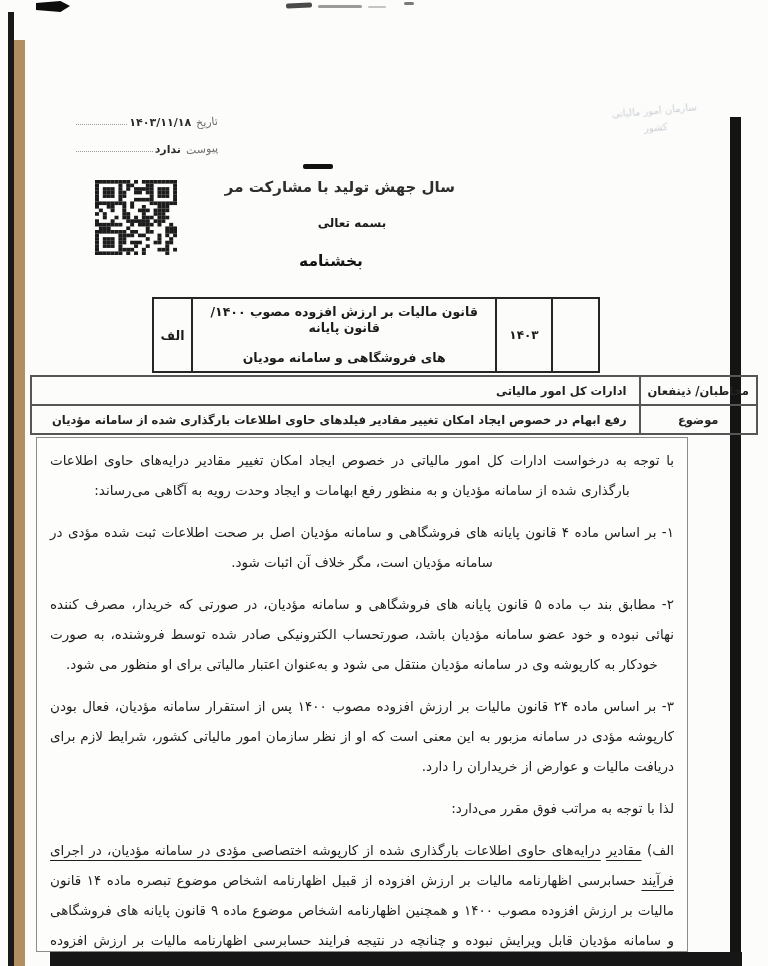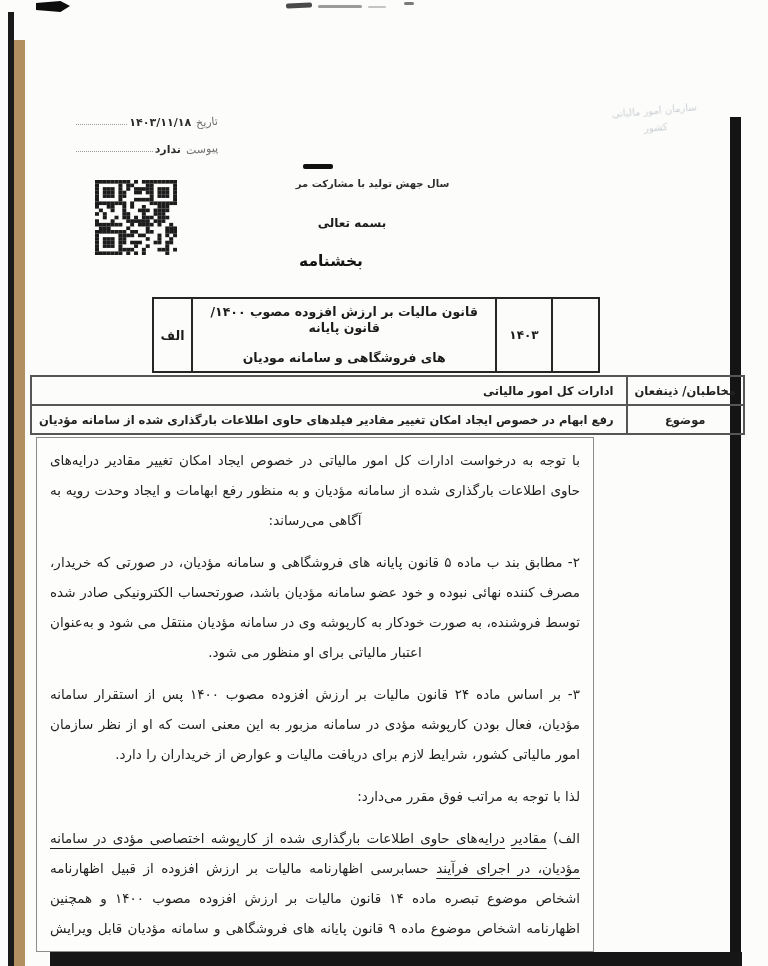--- a/index.html
+++ b/index.html
@@ -31,45 +31,45 @@
   .date-row .val{font-size:11px;font-weight:bold;color:#2b2b2b;white-space:nowrap;padding-left:2px;}
   .date-row .dots{flex:1;border-bottom:1px dotted #9a9a9a;margin-bottom:4px;min-width:8px;}
 
   
   .qr{position:absolute;left:95px;top:180px;width:82px;height:75px;}
   .qr svg{width:100%;height:100%;}
 
   
   .slogan-dash{position:absolute;left:303px;top:164px;width:30px;height:5px;background:#101010;border-radius:2px;}
   .slogan{position:absolute;left:290px;top:178px;width:165px;text-align:center;
-    font-size:10px;font-weight:bold;color:#2e2e2e;direction:rtl;white-space:nowrap;}
+    font-size:15px;font-weight:bold;color:#2e2e2e;direction:rtl;white-space:nowrap;}
   .besmele{position:absolute;left:297px;top:216px;width:110px;text-align:center;
     font-size:12px;font-weight:bold;color:#1c1c1c;direction:rtl;}
   .doctype{position:absolute;left:275px;top:252px;width:112px;text-align:center;
     font-size:15.5px;font-weight:bold;color:#141414;direction:rtl;}
 
   
   table{border-collapse:collapse;}
   .t1{position:absolute;left:152px;top:297px;width:448px;height:76px;direction:rtl;}
   .t1 td{border:2px solid #262626;font-weight:bold;color:#1b1b1b;text-align:center;vertical-align:middle;}
   .t1 .c-empty{width:46px;}
   .t1 .c-year{width:54px;font-size:12px;}
   .t1 .c-law{width:296px;font-size:12.5px;padding:4px 14px;}
   .t1 .c-law div{line-height:16px;}
   .t1 .c-law div:first-child{margin-bottom:14px;}
   .t1 .c-cat{width:38px;font-size:12.5px;}
 
   
   .t2{position:absolute;left:30px;top:375px;width:680px;direction:rtl;}
   .t2 td{border:2px solid #565656;font-weight:bold;color:#222;height:29px;vertical-align:middle;}
   .t2 .lbl{width:113px;text-align:center;font-size:11.5px;padding:0 7px;white-space:nowrap;}
-  .t2 .val{text-align:right;font-size:11.5px;padding:0 12px 0 7px;white-space:nowrap;}
-
-  
-  .bodybox{position:absolute;left:36px;top:437px;width:558px;height:515px;border:1px solid #8c8c8c;
+  .t2 .val{text-align:right;font-size:11.5px;padding:0 12px 0 20px;white-space:nowrap;}
+
+  
+  .bodybox{position:absolute;left:36px;top:437px;width:652px;height:515px;border:1px solid #8c8c8c;
     background:#fdfdfc;direction:rtl;padding:7px 13px 0 13px;overflow:hidden;
     font-size:13.5px;color:#1f1f1f;line-height:30px;}
   .bodybox p{margin:0 0 12px 0;}
   .center-last{text-align:justify;text-align-last:center;}
   .just{text-align:justify;}
   .line-right{text-align:right;}
   .u{text-decoration:underline;text-underline-offset:5px;text-decoration-thickness:1px;}
   b{font-weight:normal;}
 </style>
 </head>
@@ -374,19 +374,20 @@
     </tr>
     <tr>
       <td class="lbl">موضوع</td>
       <td class="val">رفع ابهام در خصوص ایجاد امکان تغییر مقادیر فیلدهای حاوی اطلاعات بارگذاری شده از سامانه مؤدیان</td>
     </tr>
   </tbody>
     </table>
 
   <div class="bodybox">
     <p class="center-last">با توجه به درخواست ادارات کل امور مالیاتی در خصوص ایجاد امکان تغییر مقادیر درایه‌های حاوی اطلاعات بارگذاری شده از سامانه مؤدیان و به منظور رفع ابهامات و ایجاد وحدت رویه به آگاهی می‌رساند:</p>
+    <p class="center-last">۱- بر اساس ماده ۴ قانون پایانه های فروشگاهی و سامانه مؤدیان اصل بر صحت اطلاعات ثبت شده مؤدی در سامانه مؤدیان است، مگر خلاف آن اثبات شود.</p>
     <p class="center-last">۲- مطابق بند ب ماده ۵ قانون پایانه های فروشگاهی و سامانه مؤدیان، در صورتی که خریدار، مصرف کننده نهائی نبوده و خود عضو سامانه مؤدیان باشد، صورتحساب الکترونیکی صادر شده توسط فروشنده، به صورت خودکار به کارپوشه وی در سامانه مؤدیان منتقل می شود و به‌عنوان اعتبار مالیاتی برای او منظور می شود.</p>
     <p class="just">۳- بر اساس ماده ۲۴ قانون مالیات بر ارزش افزوده مصوب ۱۴۰۰ پس از استقرار سامانه مؤدیان، فعال بودن کارپوشه مؤدی در سامانه مزبور به این معنی است که او از نظر سازمان امور مالیاتی کشور، شرایط لازم برای دریافت مالیات و عوارض از خریداران را دارد.</p>
     <p class="line-right">لذا با توجه به مراتب فوق مقرر می‌دارد:</p>
     <p class="just"><b>الف)</b> <b class="u">مقادیر</b> <span class="u">درایه‌های حاوی اطلاعات بارگذاری شده از کارپوشه اختصاصی مؤدی در سامانه مؤدیان، در اجرای فرآیند</span> <span>حسابرسی اظهارنامه مالیات بر ارزش افزوده از قبیل اظهارنامه اشخاص موضوع تبصره ماده ۱۴ قانون مالیات بر ارزش افزوده مصوب ۱۴۰۰ و همچنین اظهارنامه اشخاص موضوع ماده ۹ قانون پایانه های فروشگاهی و سامانه مؤدیان قابل ویرایش نبوده و چنانچه در نتیجه فرایند حسابرسی اظهارنامه مالیات بر ارزش افزوده اشخاص مذکور مشخص گردید که می‌بایست مبالغی به موجب دلایلی</span></p>
   </div>
 
 </div>
 
 </body></html>

